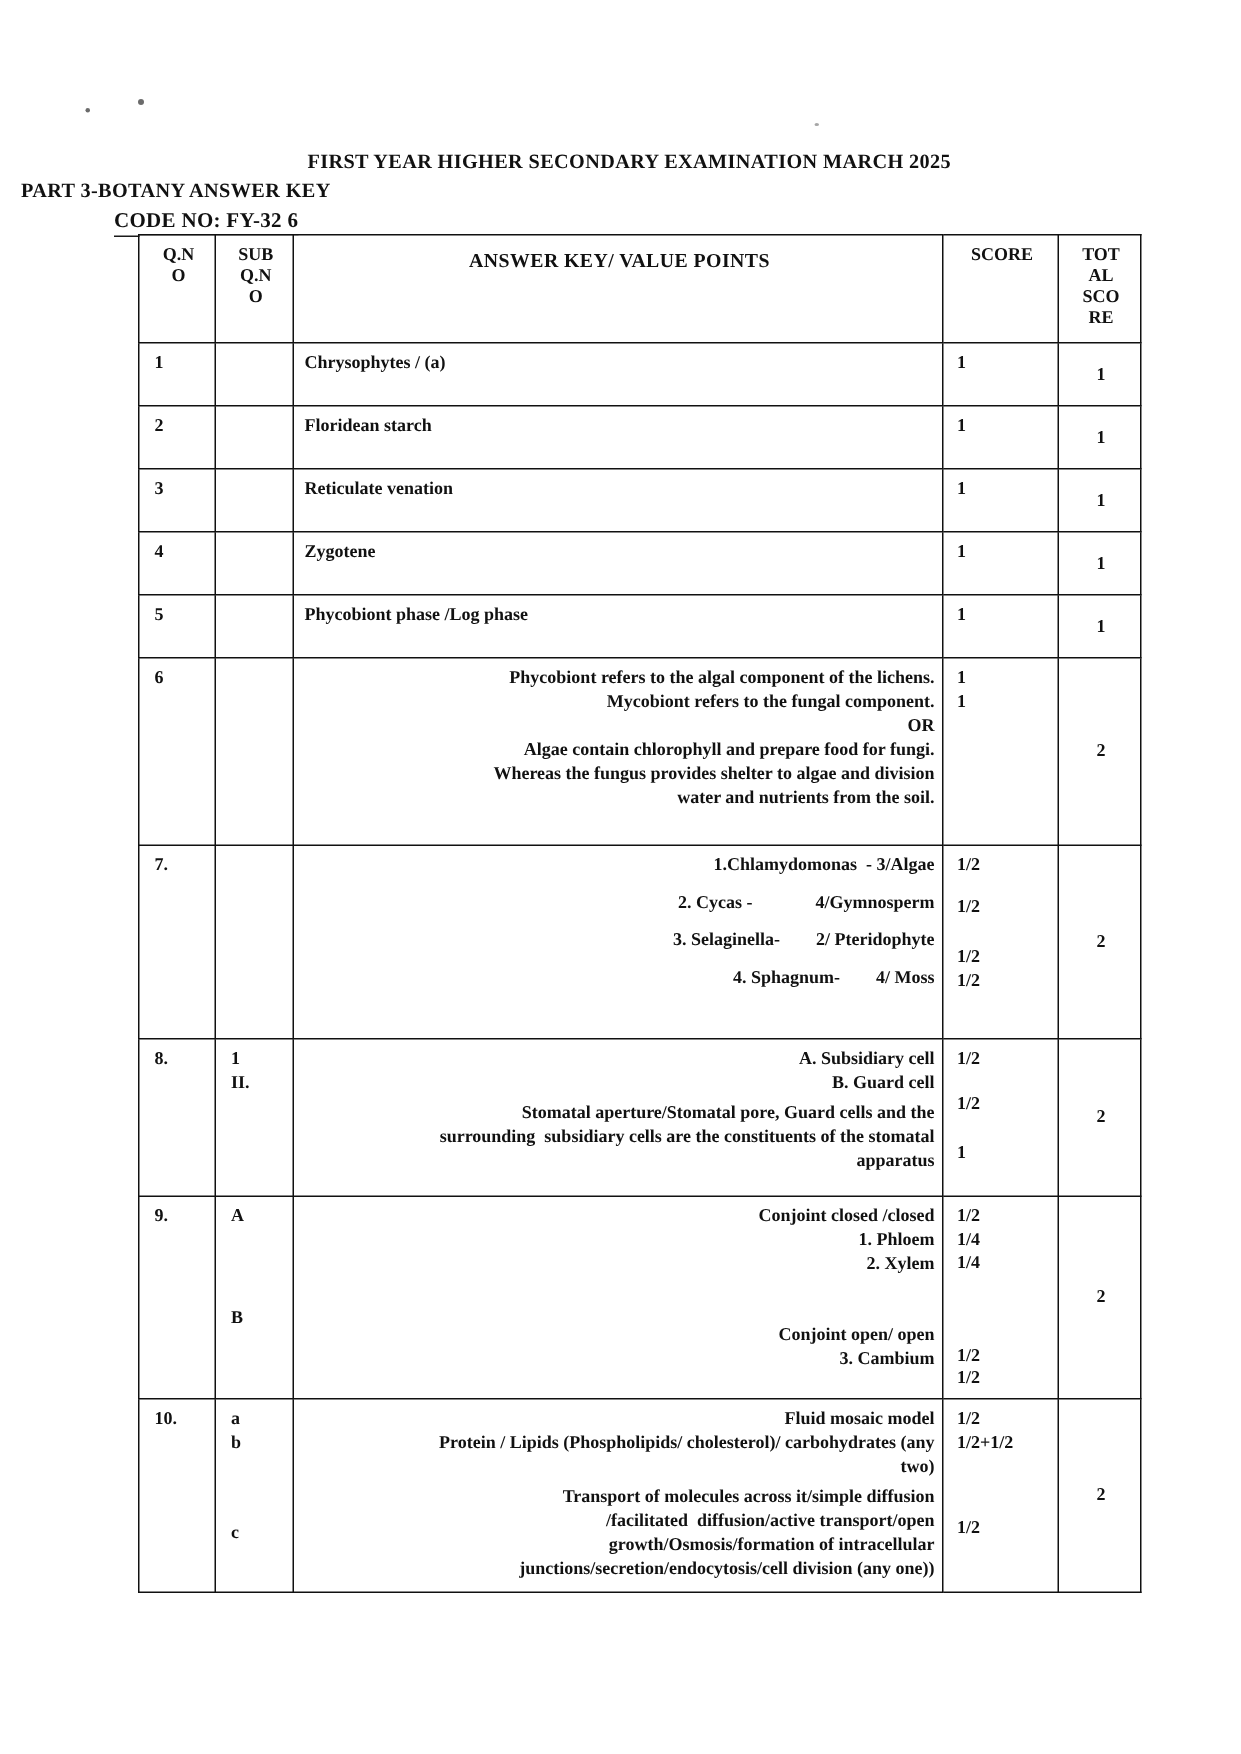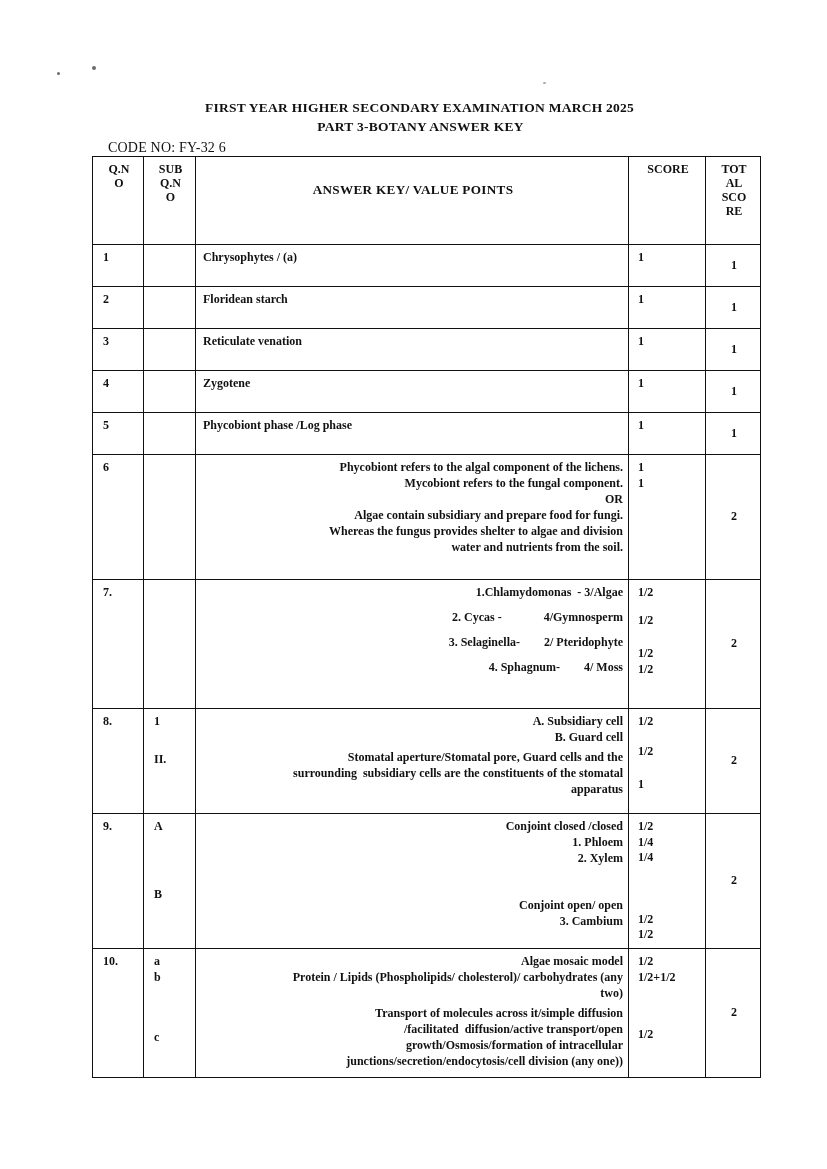--- a/index.html
+++ b/index.html
@@ -37,38 +37,37 @@
   }
   .doc-title-1 {
     text-align: center;
     font-size: 13.5px;
     font-weight: bold;
     letter-spacing: .25px;
     white-space: nowrap;
     padding-left: 12px;
   }
   .doc-title-2 {
-    text-align: center;
     font-size: 13.5px;
     font-weight: bold;
     letter-spacing: .25px;
     margin-top: 3px;
     padding-left: 14px;
   }
   .meta-row {
     position: relative;
     margin-top: 5px;
     height: 20px;
   }
   .code-no {
     position: absolute;
-    left: 108px;
+    left: 76px;
     top: 0;
     font-size: 14px;
-    font-weight: normal;
+    font-weight: bold;
     border-bottom: 1.4px solid #1a1a1a;
     padding-bottom: 1px;
     letter-spacing: .2px;
   }
   .score-total {
     position: absolute;
     left: 449px;
     top: 0;
     font-size: 13px;
     font-weight: bold;
@@ -103,40 +102,40 @@
   thead th {
     text-align: center;
     font-size: 12.6px;
     font-weight: bold;
     padding-top: 7px;
     height: 58px;
     vertical-align: top;
   }
   th.h-answer {
     vertical-align: top;
-    padding-top: 24px;
+    padding-top: 8px;
     letter-spacing: .3px;
     font-size: 13.2px;
   }
   th.h-narrow { line-height: 1.18; }
 
   td.c-qno    { text-align: left;   padding-left: 10px; }
   td.c-subqno { text-align: left;   padding-left: 10px; }
   td.c-score  { text-align: left;   padding-left: 9px; }
   td.c-total  { text-align: center; vertical-align: middle; }
 
   .ans-line { white-space: pre-wrap; text-align: right; }
   .ans-line.ind1 { padding-left: 16px; }
   .ans-line.ind2 { padding-left: 6px; }
   .ans-line.gap  { margin-top: 9px; }
   .ans-line.gap-sm { margin-top: 4px; }
   .ans-line.sp  { margin-top: 15px; }
 
   .sub-line { line-height: 1.33; }
-  .sub-line.push-1 { margin-top: 22px; }
+  .sub-line.push-1 { }
   .sub-line.push-2 { margin-top: 52px; }
   .sub-line.push-3 { margin-top: 44px; }
 
   .sc-line { line-height: 1.3; }
   .sc-line.g1 { margin-top: 14px; }
   .sc-line.g2 { margin-top: 12px; }
   .sc-line.g3 { margin-top: 18px; }
   .sc-line.g5 { margin-top: 42px; }
   .sc-line.g6 { margin-top: 46px; }
 
@@ -217,21 +216,21 @@
         <td class="c-score">1</td>
         <td class="c-total">1</td>
       </tr>
       <tr class="r-tall-6">
         <td class="c-qno">6</td>
         <td class="c-subqno"></td>
         <td class="c-answer">
           <div class="ans-line">Phycobiont refers to the algal component of the lichens.</div>
           <div class="ans-line">Mycobiont refers to the fungal component.</div>
           <div class="ans-line">OR</div>
-          <div class="ans-line">Algae contain subsidiary and prepare food for fungi.</div>
+          <div class="ans-line">Algae contain chlorophyll and prepare food for fungi.</div>
           <div class="ans-line">Whereas the fungus provides shelter to algae and division</div>
           <div class="ans-line">water and nutrients from the soil.</div>
         </td>
         <td class="c-score">
           <div class="sc-line">1</div>
           <div class="sc-line">1</div>
         </td>
         <td class="c-total">2</td>
       </tr>
       <tr class="r-tall-7">
@@ -295,21 +294,21 @@
         <td class="c-total">2</td>
       </tr>
       <tr class="r-tall-10">
         <td class="c-qno">10.</td>
         <td class="c-subqno">
           <div class="sub-line">a</div>
           <div class="sub-line">b</div>
           <div class="sub-line push-3">c</div>
         </td>
         <td class="c-answer">
-          <div class="ans-line">Algae mosaic model</div>
+          <div class="ans-line">Fluid mosaic model</div>
           <div class="ans-line">Protein / Lipids (Phospholipids/ cholesterol)/ carbohydrates (any</div>
           <div class="ans-line">two)</div>
           <div class="ans-line gap-sm">Transport of molecules across it/simple diffusion</div>
           <div class="ans-line">/facilitated  diffusion/active transport/open</div>
           <div class="ans-line">growth/Osmosis/formation of intracellular</div>
           <div class="ans-line">junctions/secretion/endocytosis/cell division (any one))</div>
         </td>
         <td class="c-score">
           <div class="sc-line">1/2</div>
           <div class="sc-line">1/2+1/2</div>

